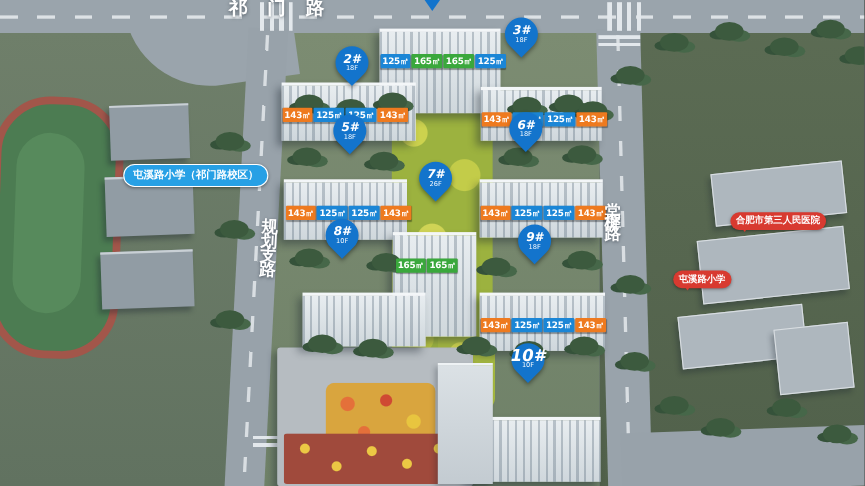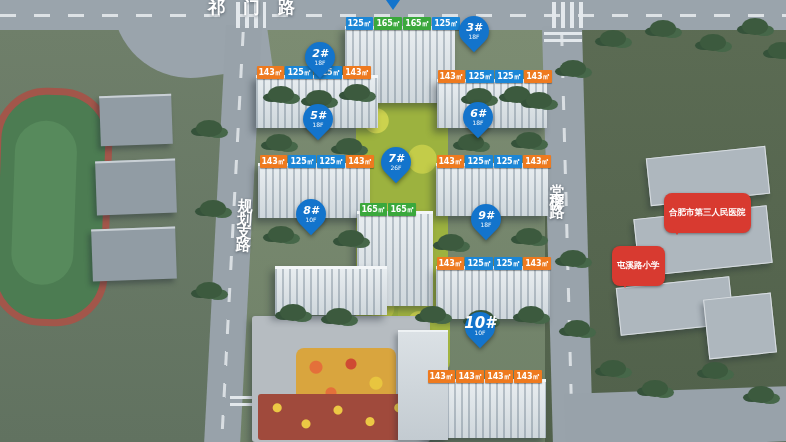--- a/index.html
+++ b/index.html
@@ -73,21 +73,21 @@
 
   
   .gray-b{background:#aeb7be;border:1px solid #d8dde1;transform:rotate(-6deg);z-index:2;
     box-shadow:-3px 4px 5px rgba(25,35,45,.3);}
 
   
   .tree{position:absolute;width:26px;height:17px;border-radius:50%;background:#3c5a3e;z-index:5;
     box-shadow:9px 4px 0 -3px #466749,-9px 3px 0 -4px #35523a;}
 
   
-  .chips{position:absolute;white-space:nowrap;z-index:6;}
+  .chips{position:absolute;white-space:nowrap;z-index:6;margin-top:32px;}
   .chip{display:inline-block;height:13px;line-height:13px;padding:0 2px;margin:0 .5px;
     font-size:8px;font-weight:bold;color:#fff;border-radius:1px;letter-spacing:-.2px;
     box-shadow:0 1px 1px rgba(0,0,0,.35);}
   .c-o{background:#ee7a1f}.c-b{background:#1b86d6}.c-g{background:#3aa83c}
 
   
   .pin{position:absolute;width:34px;height:46px;z-index:8;filter:drop-shadow(0 2px 2px rgba(0,0,0,.4));}
   .pin-head{position:absolute;left:2px;top:0;width:30px;height:30px;background:#1374cc;
     border-radius:50% 50% 50% 0;transform:rotate(-45deg);}
   .pin-txt{position:absolute;left:2px;top:1px;width:30px;height:28px;display:flex;flex-direction:column;
@@ -97,21 +97,21 @@
   .pin-tip{left:386px;top:0;width:0;height:0;border:7px solid transparent;border-top:10px solid #1374cc;z-index:8;}
 
   
   .road-name{position:absolute;color:#fff;font-weight:bold;z-index:9;
     text-shadow:0 1px 3px rgba(20,30,40,.55);}
   .road-name.h{font-size:17px;letter-spacing:18px;}
   .road-name.v{writing-mode:vertical-rl;font-size:15px;letter-spacing:13px;}
   .pill-school{position:absolute;left:112px;top:149px;padding:3px 8px;background:#27a0e5;color:#fff;
     font-size:9.5px;font-weight:bold;border:1.5px solid #fff;border-radius:11px;z-index:9;white-space:nowrap;
     box-shadow:0 1px 3px rgba(0,0,0,.4);}
-  .bubble{position:absolute;padding:14px 5px;background:#d83a30;color:#fff;font-size:8.5px;font-weight:bold;
+  .bubble{position:absolute;padding:2px 5px;background:#d83a30;color:#fff;font-size:8.5px;font-weight:bold;
     border-radius:8px;z-index:9;white-space:nowrap;box-shadow:0 1px 3px rgba(0,0,0,.4);}
   .bubble::after{content:"";position:absolute;left:9px;bottom:-6px;border:4px solid transparent;
     border-top:6px solid #d83a30;}
 </style>
 </head>
 <body>
 
 <div class="scene">
 
   <div class="abs park-left"></div>
@@ -178,23 +178,20 @@
   </div>
   <div class="chips" style="left:436px;top:149px;">
     <span class="chip c-o">143㎡</span><span class="chip c-b">125㎡</span><span class="chip c-b">125㎡</span><span class="chip c-o">143㎡</span>
   </div>
   <div class="chips" style="left:359px;top:197px;">
     <span class="chip c-g">165㎡</span><span class="chip c-g">165㎡</span>
   </div>
   <div class="chips" style="left:436px;top:251px;">
     <span class="chip c-o">143㎡</span><span class="chip c-b">125㎡</span><span class="chip c-b">125㎡</span><span class="chip c-o">143㎡</span>
   </div>
-  <div class="chips" style="left:427px;top:364px;">
-    <span class="chip c-o">143㎡</span><span class="chip c-o">143㎡</span><span class="chip c-o">143㎡</span><span class="chip c-o">143㎡</span>
-  </div>
 
   <div class="abs pin-tip"></div>
   <div class="pin" style="left:303px;top:42px;">
     <div class="pin-head"></div>
     <div class="pin-txt">
         <span class="pin-num">2#</span>
         <span class="pin-floors">18F</span>
       </div>
   </div>
   <div class="pin" style="left:457px;top:16px;">
@@ -244,20 +241,21 @@
     <div class="pin-txt">
         <span class="pin-num" style="font-size:15px;">10#</span>
         <span class="pin-floors">10F</span>
       </div>
   </div>
 
   <div class="road-name h" style="left:208px;top:-4px;">祁门路</div>
   <div class="road-name v" style="left:235px;top:186px;transform:rotate(3deg);">规划支路</div>
   <div class="road-name v" style="left:547px;top:172px;letter-spacing:10px;">棠樨路</div>
 
+  <div class="pill-school">屯溪路小学（祁门路校区）</div>
   <div class="bubble" style="left:664px;top:193px;">合肥市第三人民医院</div>
   <div class="bubble" style="left:612px;top:246px;">屯溪路小学</div>
 
 <div class="tree" style="left: 268px; top: 86px;"></div>
     <div class="tree" style="left: 306px; top: 90px;"></div>
     <div class="tree" style="left: 344px; top: 84px;"></div>
     <div class="tree" style="left: 466px; top: 88px;"></div>
     <div class="tree" style="left: 504px; top: 86px;"></div>
     <div class="tree" style="left: 526px; top: 92px;"></div>
     <div class="tree" style="left: 266px; top: 134px;"></div>

